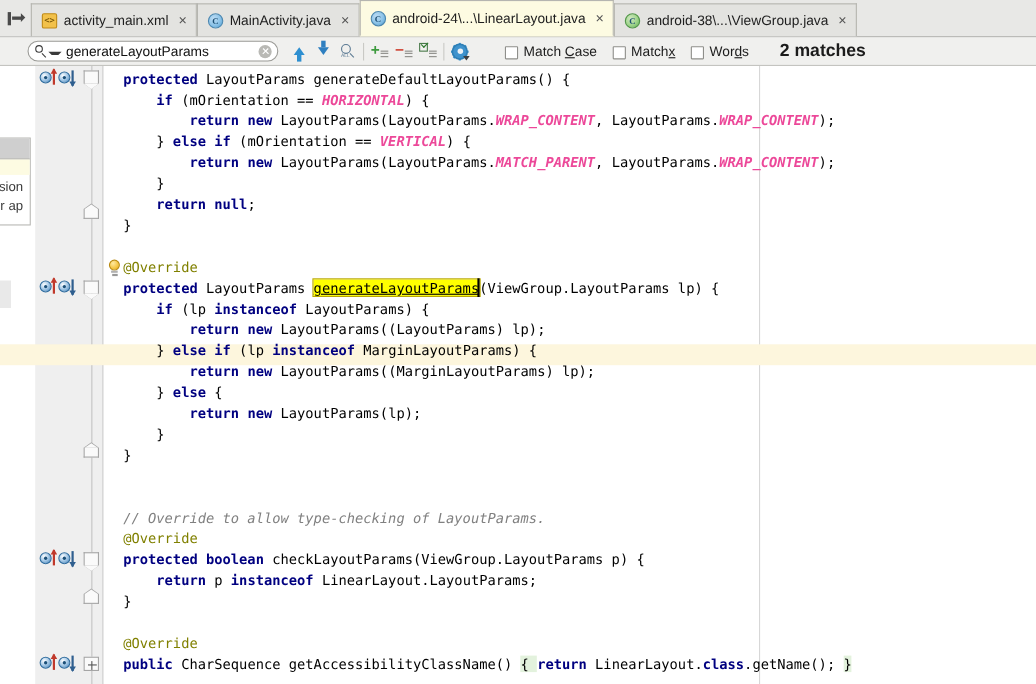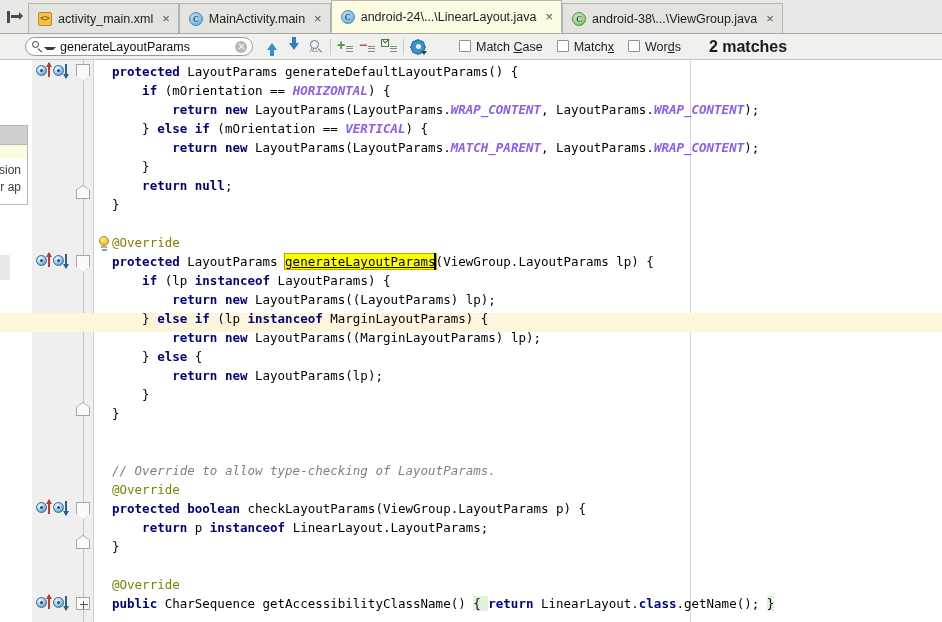--- a/index.html
+++ b/index.html
@@ -151,21 +151,21 @@
     position:absolute;left:1px;top:1px;width:12px;height:12px;border-radius:50%;
     background:#3f93cd;box-shadow:0 0 0 1.5px #2e7fb5;
   }
   .gear .hole{position:absolute;left:4.5px;top:4.5px;width:5px;height:5px;border-radius:50%;background:#eef3f7;}
   .gear .tooth{position:absolute;left:6px;top:-1px;width:2px;height:16px;background:#3f93cd;}
   .gear .tooth.b{transform:rotate(45deg);}
   .gear .tooth.c{transform:rotate(90deg);}
   .gear .tooth.d{transform:rotate(135deg);}
   .gear .dd{position:absolute;right:-2px;bottom:-1px;width:0;height:0;border-left:3px solid transparent;border-right:3px solid transparent;border-top:4px solid #3f3f3f;}
 
-  .opt{display:flex;align-items:flex-start;gap:5px;margin-left:14px;font-size:12.5px;color:#1d1d1d;}
+  .opt{display:flex;align-items:flex-end;gap:5px;margin-left:14px;font-size:12.5px;color:#1d1d1d;}
   .cbx{width:12px;height:12px;border:1px solid #8f8f8b;background:#fff;box-sizing:border-box;border-radius:1px;}
   .opt-label u{text-decoration:underline;}
   .matches{margin-left:28px;font-size:16px;font-weight:bold;color:#1b1b1b;}
 
   
   .editor{
     position:absolute;left:0;top:60px;width:942px;height:562px;
     background:#ffffff;overflow:hidden;
   }
   .gutter{
@@ -189,21 +189,21 @@
 
   .code{
     position:absolute;left:0;top:0;width:942px;height:562px;
     font-family:"DejaVu Sans Mono","Liberation Mono",monospace;
     font-size:12.5px;line-height:19px;white-space:pre;
   }
   .ln{position:absolute;left:112px;height:19px;line-height:19px;}
 
   .kw{color:#000080;font-weight:bold;}
   .id{color:#000000;}
-  .cst{color:#8b5cf6;font-style:italic;font-weight:bold;}
+  .cst{color:#ec4899;font-style:italic;font-weight:bold;}
   .cmt{color:#808080;font-style:italic;}
   .ann{color:#808000;}
   .fold-brace{background:#e3f2dd;}
 
   .hl-match{
     background:#ffff00;outline:1px solid #b8a800;
     position:relative;
   }
   .hl-match .caret{
     position:absolute;right:0;top:-1px;width:1.5px;height:17px;background:#000;
@@ -318,21 +318,21 @@
       </div>
     </div>
     <div id="tabs-host" style="display:flex;align-items:flex-end;">
         <div class="tab">
           <span class="ficon xml"></span>
           <span>activity_main.xml</span>
           <span class="tab-close">×</span>
         </div>
         <div class="tab">
           <span class="ficon cls"></span>
-          <span>MainActivity.main</span>
+          <span>MainActivity.java</span>
           <span class="tab-close">×</span>
         </div>
         <div class="tab active">
           <span class="ficon cls"></span>
           <span>android-24\...\LinearLayout.java</span>
           <span class="tab-close">×</span>
         </div>
         <div class="tab">
           <span class="ficon cls green"></span>
           <span>android-38\...\ViewGroup.java</span>

